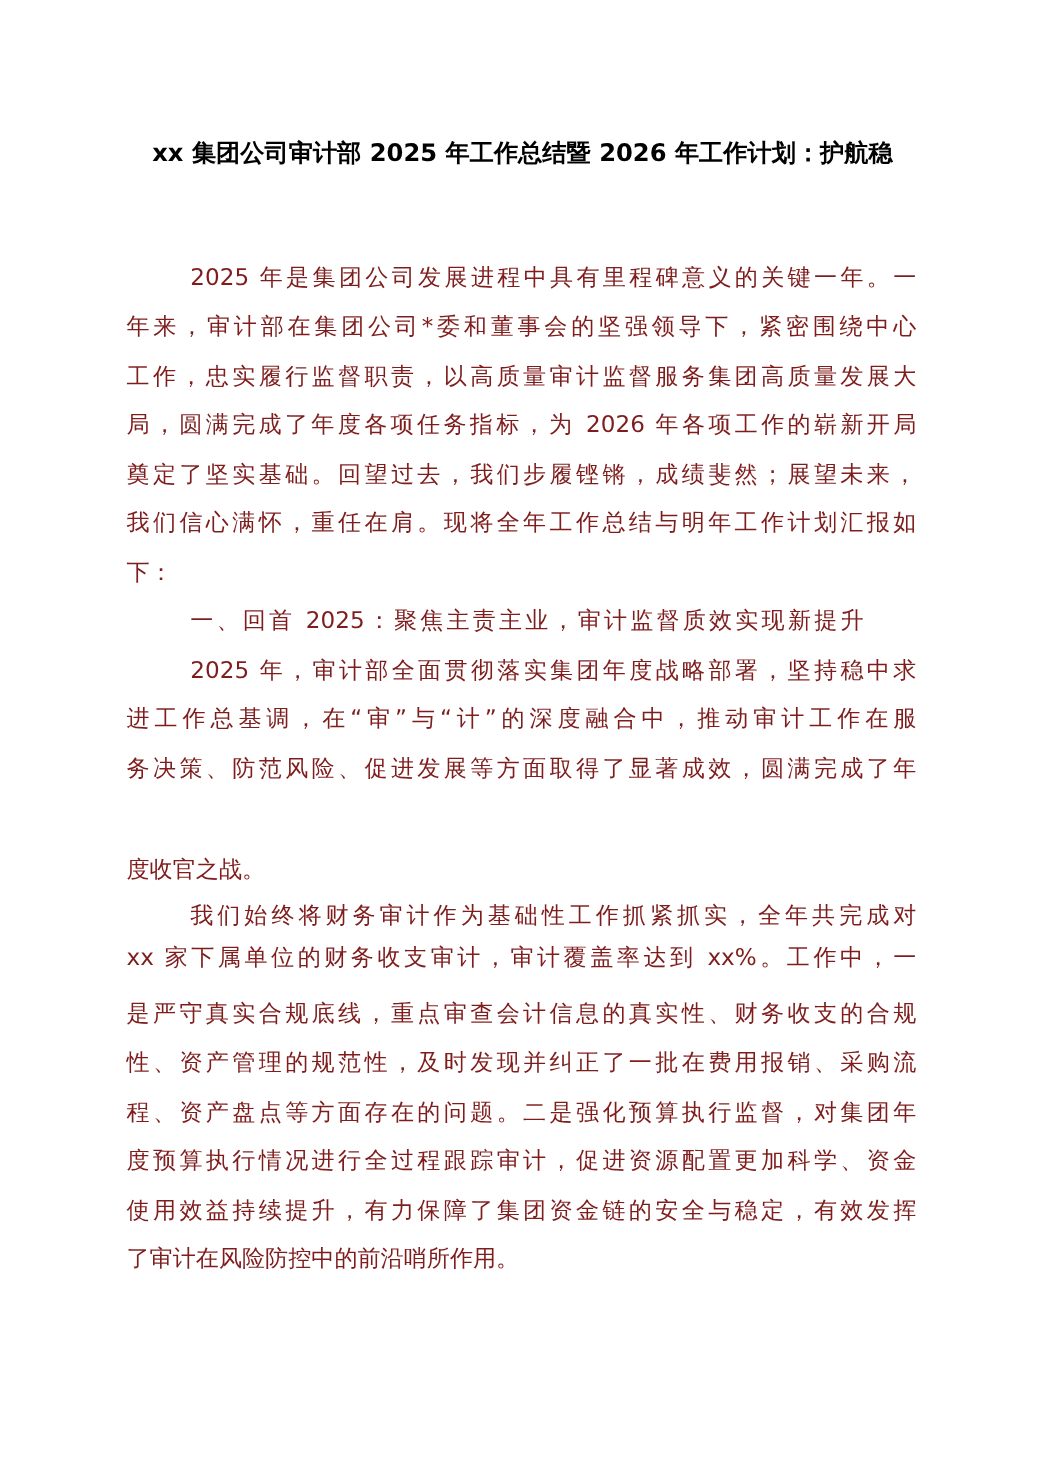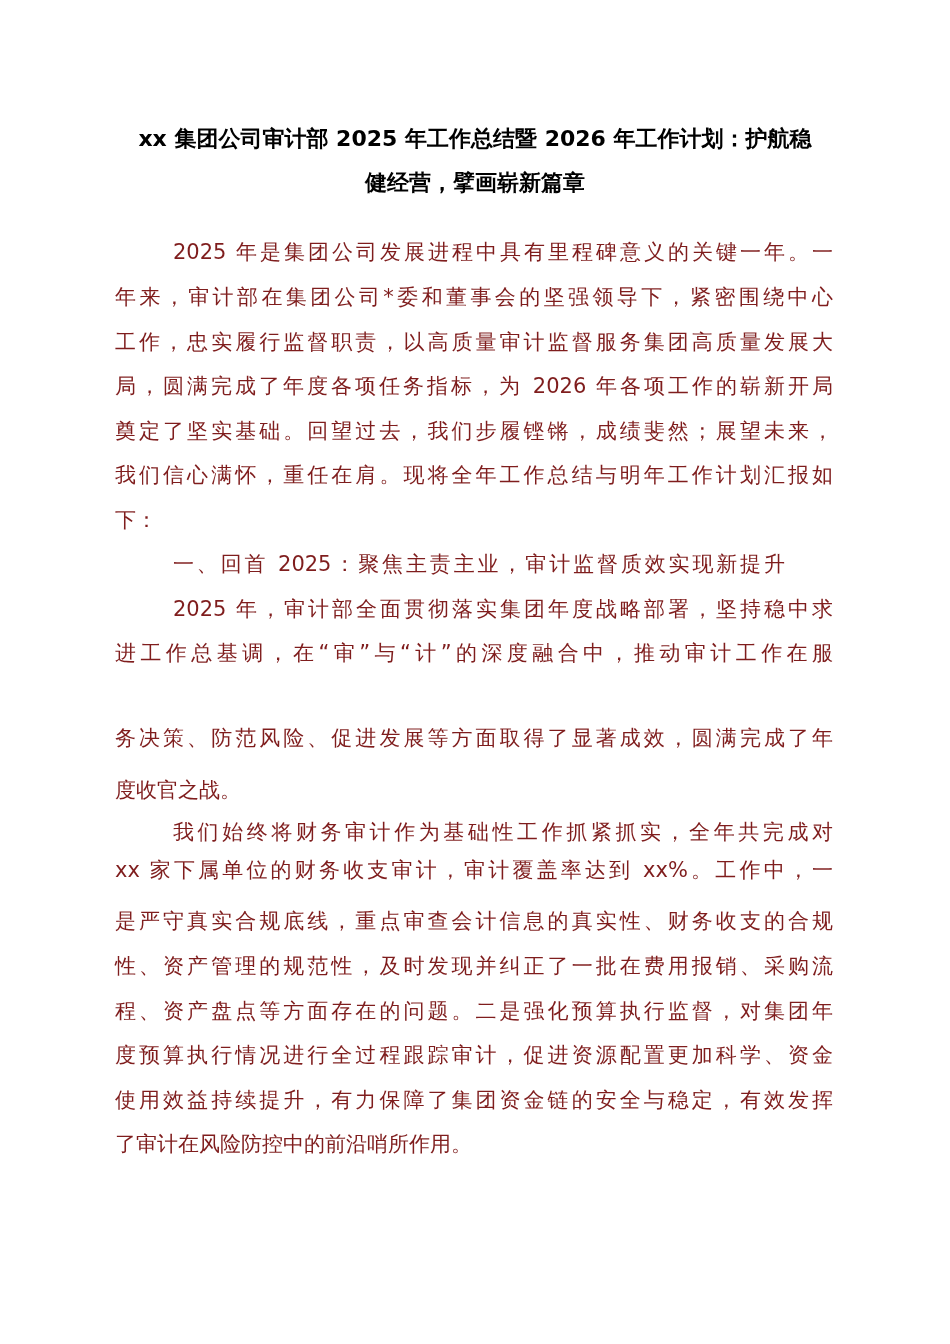--- a/index.html
+++ b/index.html
@@ -67,38 +67,37 @@
     width: 612px;
     text-align-last: justify;
   }
 </style>
 </head>
 <body>
 
 <div class="page">
 
   <div class="title title-line-1">xx 集团公司审计部 2025 年工作总结暨 2026 年工作计划：护航稳</div>
-  <div class="title title-line-2">健经营，擘画崭新篇章</div>
 
   <div>
     <div class="line indent" style="top:236px;">2025 年是集团公司发展进程中具有里程碑意义的关键一年。一</div>
     <div class="line" style="top:281px;">年来，审计部在集团公司*委和董事会的坚强领导下，紧密围绕中心</div>
     <div class="line" style="top:326px;">工作，忠实履行监督职责，以高质量审计监督服务集团高质量发展大</div>
     <div class="line" style="top:370px;">局，圆满完成了年度各项任务指标，为 2026 年各项工作的崭新开局</div>
     <div class="line" style="top:415px;">奠定了坚实基础。回望过去，我们步履铿锵，成绩斐然；展望未来，</div>
     <div class="line" style="top:459px;">我们信心满怀，重任在肩。现将全年工作总结与明年工作计划汇报如</div>
     <div class="line last" style="top:504px;">下：</div>
   </div>
 
   <div class="line heading-plain" style="top:548px;">一、回首 2025：聚焦主责主业，审计监督质效实现新提升</div>
 
   <div>
     <div class="line indent" style="top:593px;">2025 年，审计部全面贯彻落实集团年度战略部署，坚持稳中求</div>
     <div class="line" style="top:637px;">进工作总基调，在“审”与“计”的深度融合中，推动审计工作在服</div>
-    <div class="line" style="top:682px;margin-top:40px;">务决策、防范风险、促进发展等方面取得了显著成效，圆满完成了年</div>
+    <div class="line" style="top:682px;">务决策、防范风险、促进发展等方面取得了显著成效，圆满完成了年</div>
     <div class="line last" style="top:726px;margin-top:48px;">度收官之战。</div>
   </div>
 
 
   <div>
     <div class="line indent" style="top:816px;">我们始终将财务审计作为基础性工作抓紧抓实，全年共完成对</div>
     <div class="line" style="top:854px;">xx 家下属单位的财务收支审计，审计覆盖率达到 xx%。工作中，一</div>
     <div class="line" style="top:905px;">是严守真实合规底线，重点审查会计信息的真实性、财务收支的合规</div>
     <div class="line" style="top:950px;">性、资产管理的规范性，及时发现并纠正了一批在费用报销、采购流</div>
     <div class="line" style="top:995px;">程、资产盘点等方面存在的问题。二是强化预算执行监督，对集团年</div>

